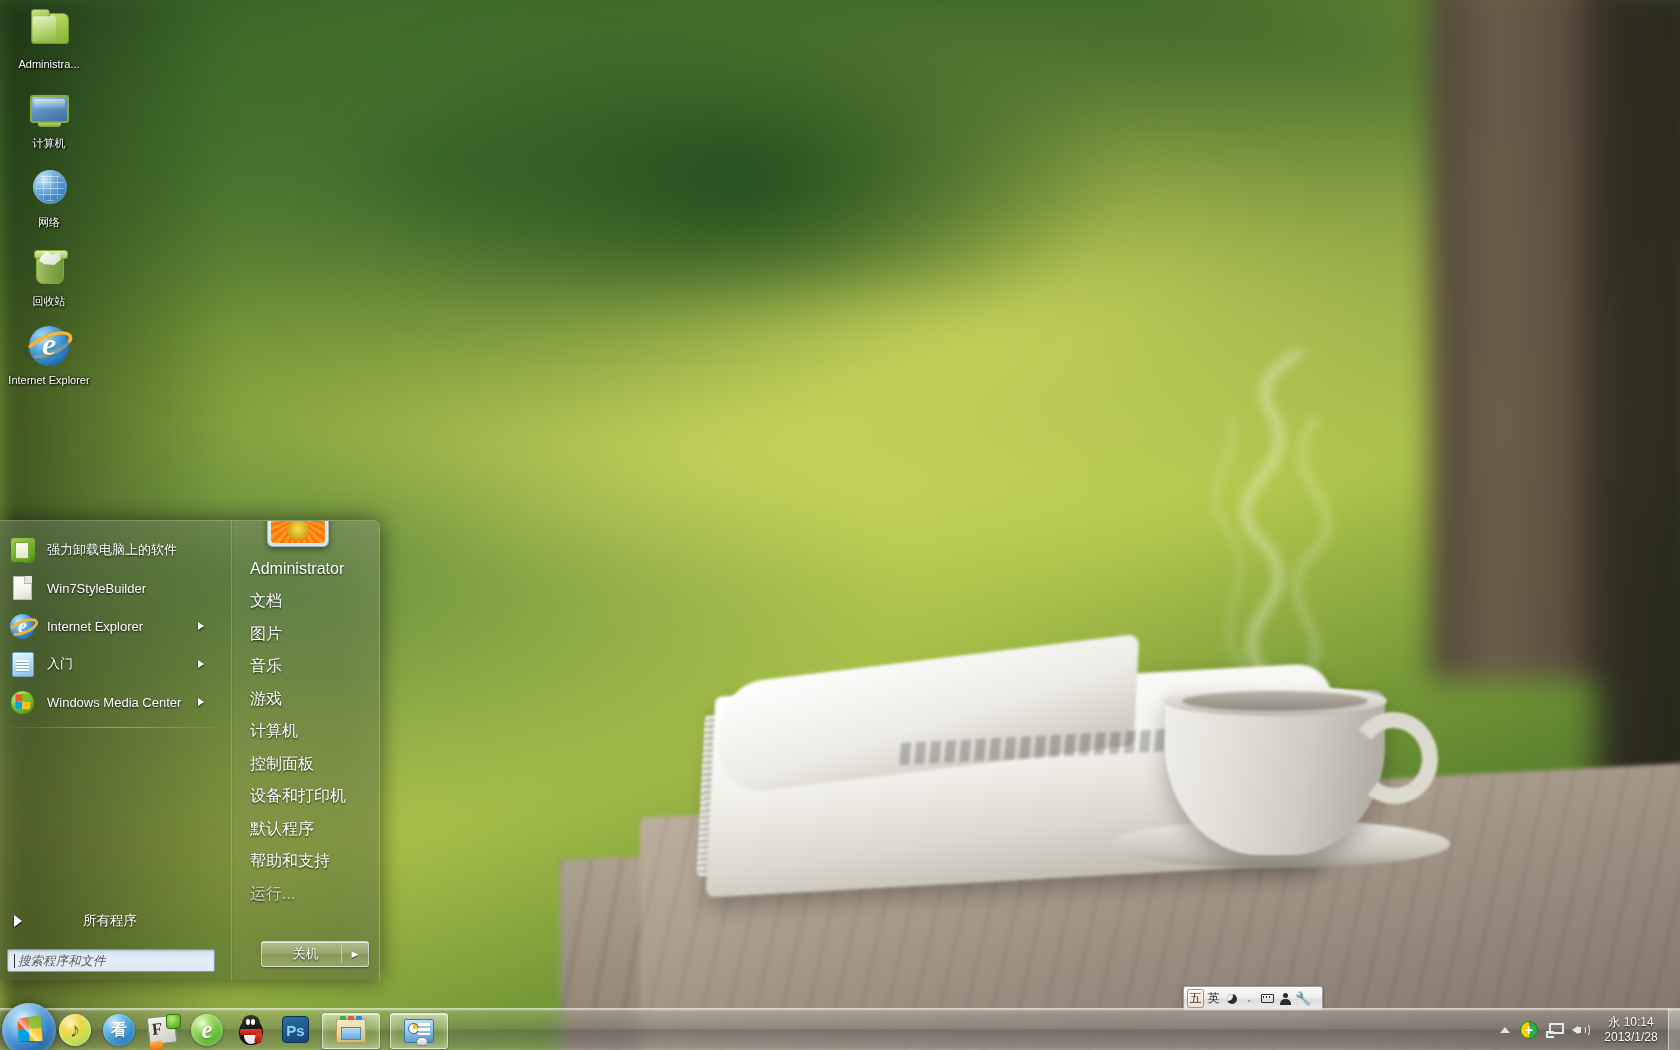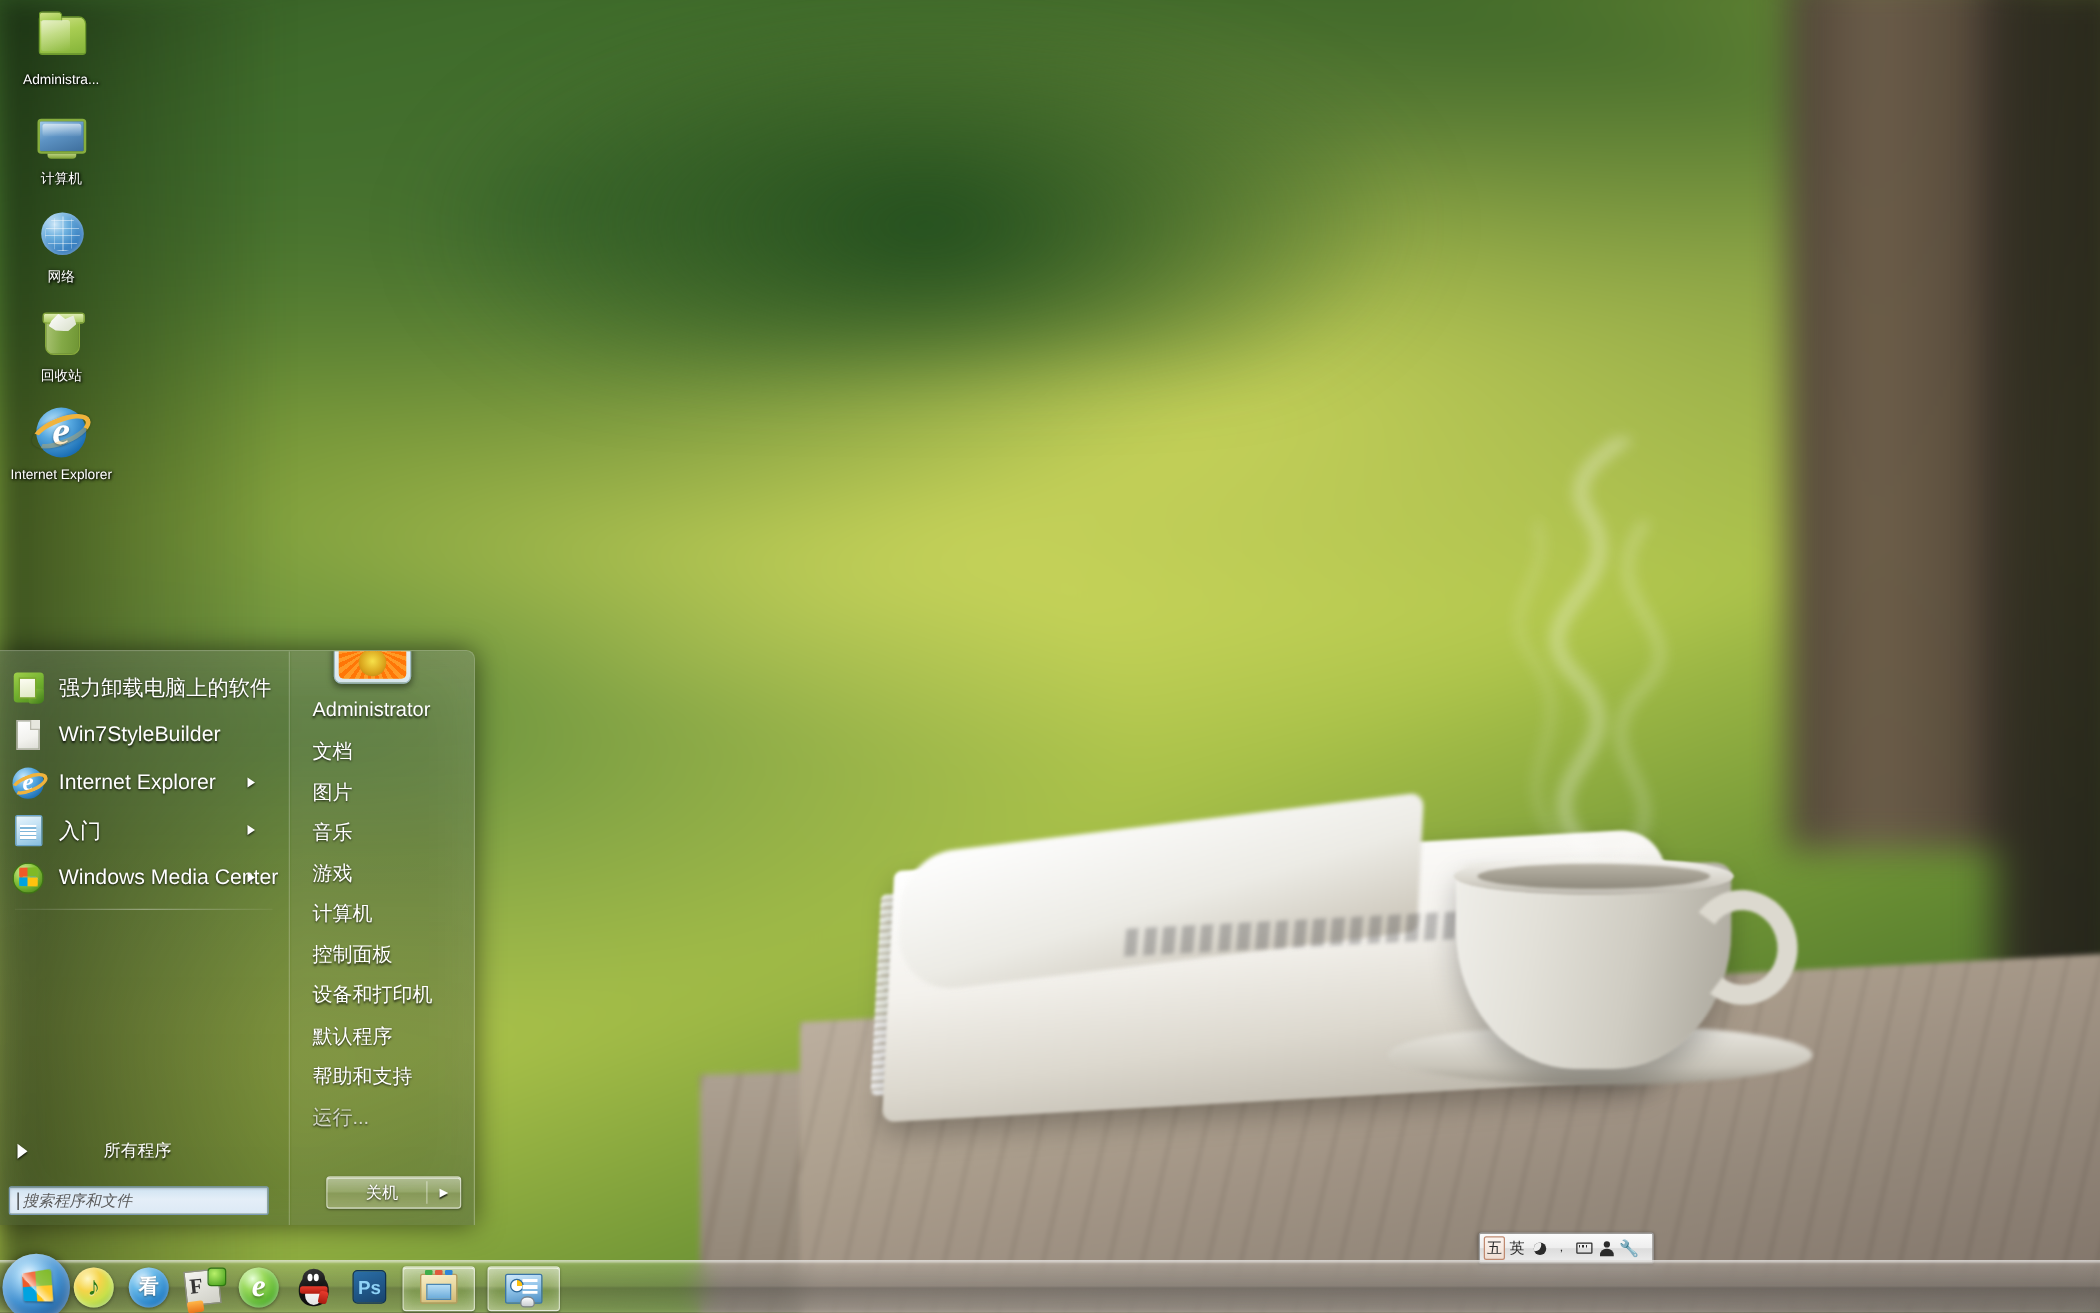--- a/index.html
+++ b/index.html
@@ -241,21 +241,21 @@
     background:rgba(255,255,255,.045);
   }
 
   .sm-prog-list{ position:absolute; left:0; top:10px; width:232px; }
   .sm-item{
     display:flex; align-items:center; height:38px; padding-left:10px;
     position:relative; cursor:default;
   }
   .sm-item .sm-ico{ width:26px; height:26px; position:relative; flex:0 0 26px; }
   .sm-item .sm-lbl{
-    margin-left:11px; font-size:17px; color:#fff;
+    margin-left:11px; font-size:13px; color:#fff;
     text-shadow:0 1px 2px rgba(0,0,0,.85);
     white-space:nowrap;
   }
   .sm-item .sm-arrow{
     position:absolute; right:28px; top:50%; margin-top:-4px;
     width:0; height:0; border-left:6px solid #fff; border-top:4px solid transparent; border-bottom:4px solid transparent;
     filter:drop-shadow(0 1px 1px rgba(0,0,0,.8));
   }
 
   
@@ -835,14 +835,41 @@
     </div>
     <div class="tb-task">
       <div class="tbi-cpanel">
         <div class="pie"></div>
           <div class="bars"></div>
           <div class="mouse"></div>
       </div>
     </div>
   </div>
 
+  <div id="tray">
+    <div class="tray-arrow">
+        <i></i>
+      </div>
+    <div class="tray-ico">
+        <div class="ti-360safe"></div>
+      </div>
+    <div class="tray-ico">
+      <div class="ti-network">
+          <div class="scr"></div>
+          <div class="plug"></div>
+        </div>
+    </div>
+    <div class="tray-ico">
+      <div class="ti-speaker">
+          <div class="cone"></div>
+          <div class="box"></div>
+          <div class="w1"></div>
+          <div class="w2"></div>
+        </div>
+    </div>
+    <div id="clock">
+      <div>永 10:14</div>
+      <div>2013/1/28</div>
+    </div>
+    <div id="show-desktop"></div>
+  </div>
 
 </div>
 
 </body></html>

